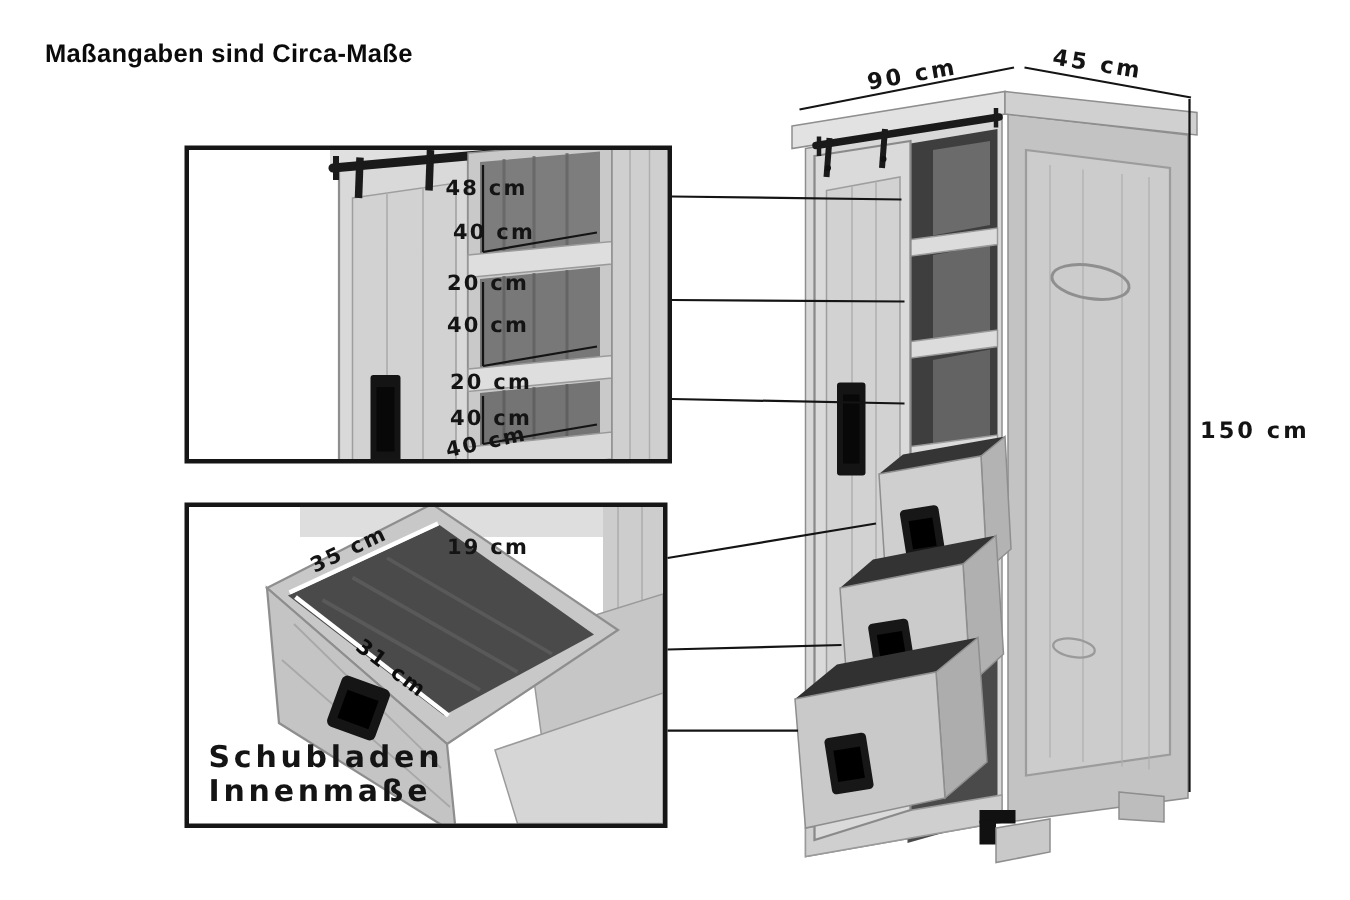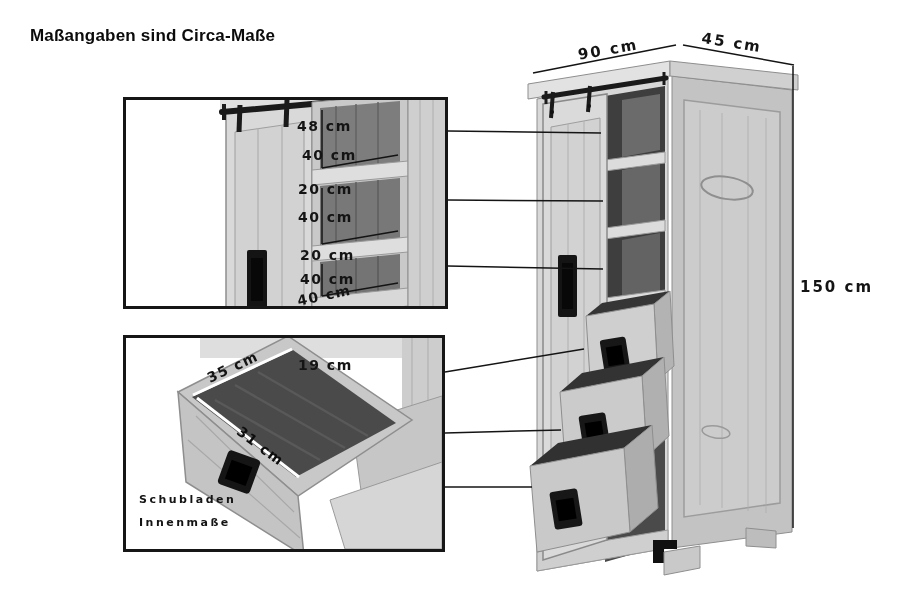--- a/index.html
+++ b/index.html
@@ -12,21 +12,21 @@
     position:absolute;left:30px;top:26px;font-size:17px;font-weight:bold;color:#0b0b0b;
     letter-spacing:.2px;white-space:nowrap;
   }
   .dim{
     position:absolute;font-family:"DejaVu Sans",sans-serif;font-weight:bold;color:#141414;
     font-size:14px;letter-spacing:1.5px;white-space:nowrap;transform-origin:0 0;line-height:1;
   }
   .dim.big{font-size:15px;letter-spacing:2px;}
   .caption{
     position:absolute;font-family:"DejaVu Sans",sans-serif;font-weight:bold;color:#141414;
-    font-size:11px;letter-spacing:2.5px;white-space:nowrap;line-height:1;
+    font-size:20px;letter-spacing:2.5px;white-space:nowrap;line-height:1;
   }
   .rot-n25{transform:rotate(-25deg);}
   .rot-n12{transform:rotate(-12deg);}
   .rot-n10{transform:rotate(-10deg);}
   .rot-p9{transform:rotate(9deg);}
   .rot-p37{transform:rotate(37deg);}
 </style>
 </head>
 <body>
 

